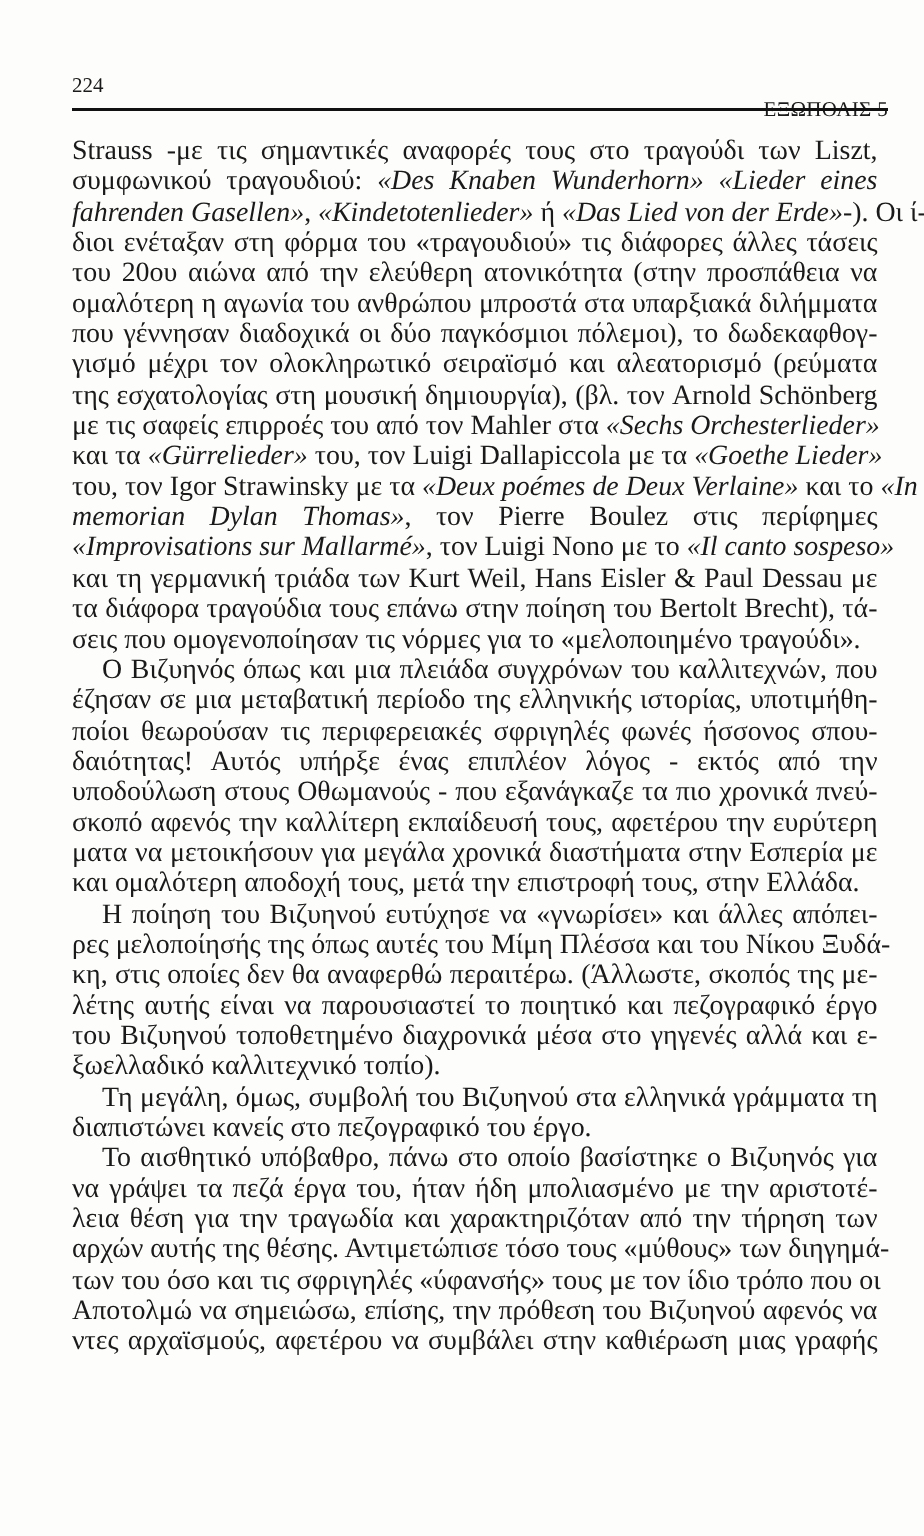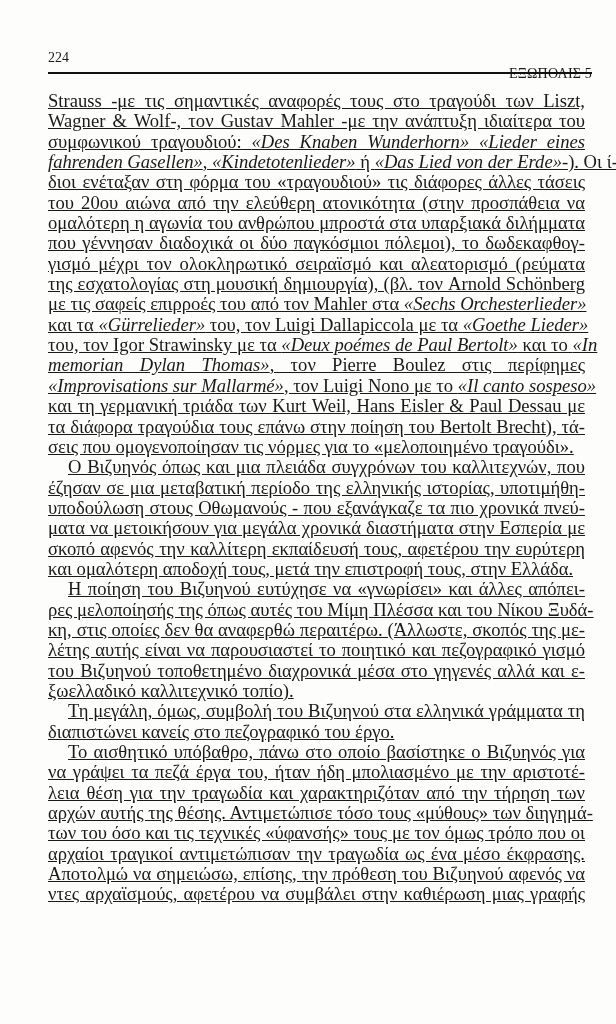--- a/index.html
+++ b/index.html
@@ -19,69 +19,69 @@
   .journal { position:absolute; right:0; top:18px; font-size:14px; letter-spacing:0.2px; }
   .rule {
     position:absolute; left:48px; top:72px; width:544px; height:2px; background:#111;
   }
   .body-text {
     position:absolute; left:48px; top:91px; width:537px;
     font-size:18.6px; line-height:20.35px;
   }
   .line {
     display:block; white-space:nowrap; text-align:justify; text-align-last:justify;
-    height:20.35px; overflow:visible;text-decoration:underline;
+    height:20.35px; overflow:visible;
   }
   .line.last { text-align-last:left; }
   .line.indent { padding-left:20px; }
   i { font-style:italic; }
 </style>
 </head>
 <body>
 
 <div class="header">
   <span class="page-num">224</span>
   <span class="journal">ΕΞΩΠΟΛΙΣ 5</span>
 </div>
 <div class="rule"></div>
 
 <div class="body-text" id="body-text">
     <span class="line">Strauss -με τις σημαντικές αναφορές τους στο τραγούδι των Liszt,</span>
-    <span class="line">Wagner &amp; Wolf-, τον Gustav Mahler -με την ανάπτυξη ιδιαίτερα του</span>
     <span class="line">συμφωνικού τραγουδιού: <i>«Des Knaben Wunderhorn»</i> <i>«Lieder eines</i></span>
     <span class="line"><i>fahrenden Gasellen»</i>, <i>«Kindetotenlieder»</i> ή <i>«Das Lied von der Erde»</i>-). Οι ί-</span>
     <span class="line">διοι ενέταξαν στη φόρμα του «τραγουδιού» τις διάφορες άλλες τάσεις</span>
     <span class="line">του 20ου αιώνα από την ελεύθερη ατονικότητα (στην προσπάθεια να</span>
     <span class="line">ομαλότερη η αγωνία του ανθρώπου μπροστά στα υπαρξιακά διλήμματα</span>
     <span class="line">που γέννησαν διαδοχικά οι δύο παγκόσμιοι πόλεμοι), το δωδεκαφθογ-</span>
     <span class="line">γισμό μέχρι τον ολοκληρωτικό σειραϊσμό και αλεατορισμό (ρεύματα</span>
     <span class="line">της εσχατολογίας στη μουσική δημιουργία), (βλ. τον Arnold Schönberg</span>
     <span class="line">με τις σαφείς επιρροές του από τον Mahler στα <i>«Sechs Orchesterlieder»</i></span>
     <span class="line">και τα <i>«Gürrelieder»</i> του, τον Luigi Dallapiccola με τα <i>«Goethe Lieder»</i></span>
-    <span class="line">του, τον Igor Strawinsky με τα <i>«Deux poémes de Paul Bertolt»</i> και το <i>«In</i></span>
+    <span class="line">του, τον Igor Strawinsky με τα <i>«Deux poémes de Deux Verlaine»</i> και το <i>«In</i></span>
     <span class="line"><i>memorian Dylan Thomas»</i>, τον Pierre Boulez στις περίφημες</span>
     <span class="line"><i>«Improvisations sur Mallarmé»</i>, τον Luigi Nono με το <i>«Il canto sospeso»</i></span>
     <span class="line">και τη γερμανική τριάδα των Kurt Weil, Hans Eisler &amp; Paul Dessau με</span>
     <span class="line">τα διάφορα τραγούδια τους επάνω στην ποίηση του Bertolt Brecht), τά-</span>
     <span class="line last">σεις που ομογενοποίησαν τις νόρμες για το «μελοποιημένο τραγούδι».</span>
     <span class="line indent">Ο Βιζυηνός όπως και μια πλειάδα συγχρόνων του καλλιτεχνών, που</span>
     <span class="line">έζησαν σε μια μεταβατική περίοδο της ελληνικής ιστορίας, υποτιμήθη-</span>
+    <span class="line">ποίοι θεωρούσαν τις περιφερειακές σφριγηλές φωνές ήσσονος σπου-</span>
+    <span class="line">δαιότητας! Αυτός υπήρξε ένας επιπλέον λόγος - εκτός από την</span>
     <span class="line">υποδούλωση στους Οθωμανούς - που εξανάγκαζε τα πιο χρονικά πνεύ-</span>
+    <span class="line">σκοπό αφενός την καλλίτερη εκπαίδευσή τους, αφετέρου την ευρύτερη</span>
     <span class="line">ματα να μετοικήσουν για μεγάλα χρονικά διαστήματα στην Εσπερία με</span>
-    <span class="line">σκοπό αφενός την καλλίτερη εκπαίδευσή τους, αφετέρου την ευρύτερη</span>
     <span class="line last">και ομαλότερη αποδοχή τους, μετά την επιστροφή τους, στην Ελλάδα.</span>
     <span class="line indent">Η ποίηση του Βιζυηνού ευτύχησε να «γνωρίσει» και άλλες απόπει-</span>
     <span class="line">ρες μελοποίησής της όπως αυτές του Μίμη Πλέσσα και του Νίκου Ξυδά-</span>
     <span class="line">κη, στις οποίες δεν θα αναφερθώ περαιτέρω. (Άλλωστε, σκοπός της με-</span>
-    <span class="line">λέτης αυτής είναι να παρουσιαστεί το ποιητικό και πεζογραφικό γισμό</span>
+    <span class="line">λέτης αυτής είναι να παρουσιαστεί το ποιητικό και πεζογραφικό έργο</span>
     <span class="line">του Βιζυηνού τοποθετημένο διαχρονικά μέσα στο γηγενές αλλά και ε-</span>
     <span class="line last">ξωελλαδικό καλλιτεχνικό τοπίο).</span>
     <span class="line indent">Τη μεγάλη, όμως, συμβολή του Βιζυηνού στα ελληνικά γράμματα τη</span>
     <span class="line last">διαπιστώνει κανείς στο πεζογραφικό του έργο.</span>
     <span class="line indent">Το αισθητικό υπόβαθρο, πάνω στο οποίο βασίστηκε ο Βιζυηνός για</span>
     <span class="line">να γράψει τα πεζά έργα του, ήταν ήδη μπολιασμένο με την αριστοτέ-</span>
     <span class="line">λεια θέση για την τραγωδία και χαρακτηριζόταν από την τήρηση των</span>
     <span class="line">αρχών αυτής της θέσης. Αντιμετώπισε τόσο τους «μύθους» των διηγημά-</span>
-    <span class="line">των του όσο και τις τεχνικές «ύφανσής» τους με τον όμως τρόπο που οι</span>
-    <span class="line">αρχαίοι τραγικοί αντιμετώπισαν την τραγωδία ως ένα μέσο έκφρασης.</span>
+    <span class="line">των του όσο και τις σφριγηλές «ύφανσής» τους με τον ίδιο τρόπο που οι</span>
     <span class="line">Αποτολμώ να σημειώσω, επίσης, την πρόθεση του Βιζυηνού αφενός να</span>
     <span class="line">ντες αρχαϊσμούς, αφετέρου να συμβάλει στην καθιέρωση μιας γραφής</span>
   </div>
 
 </body></html>

